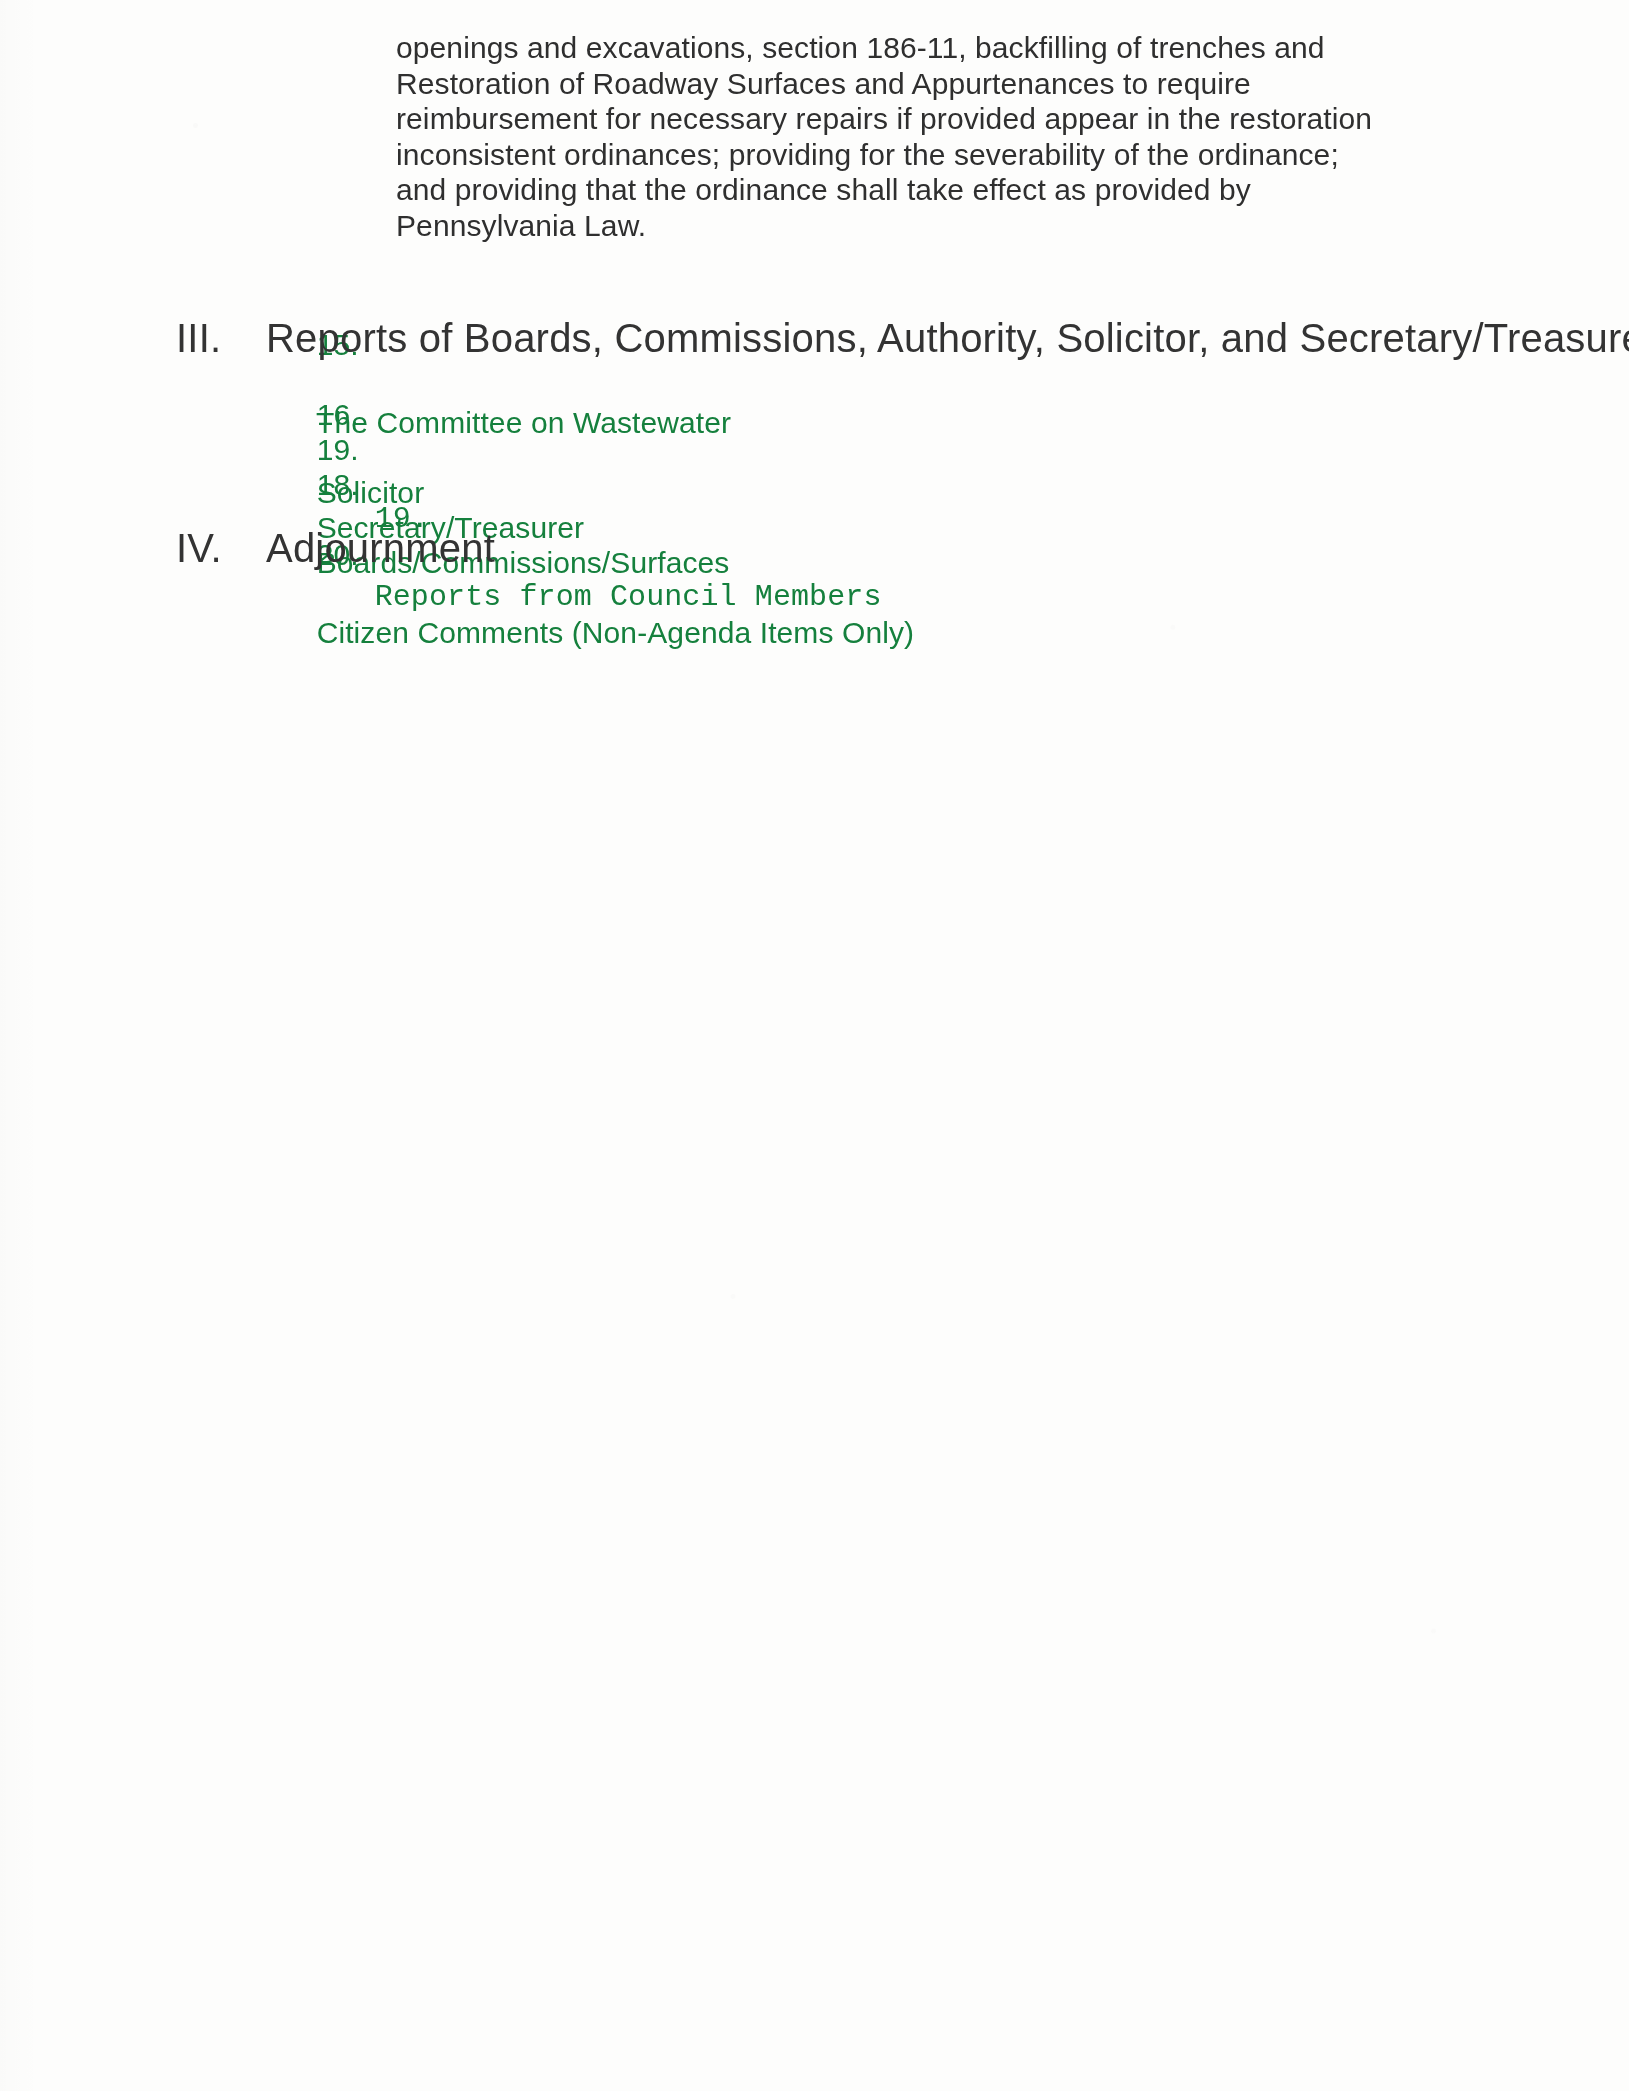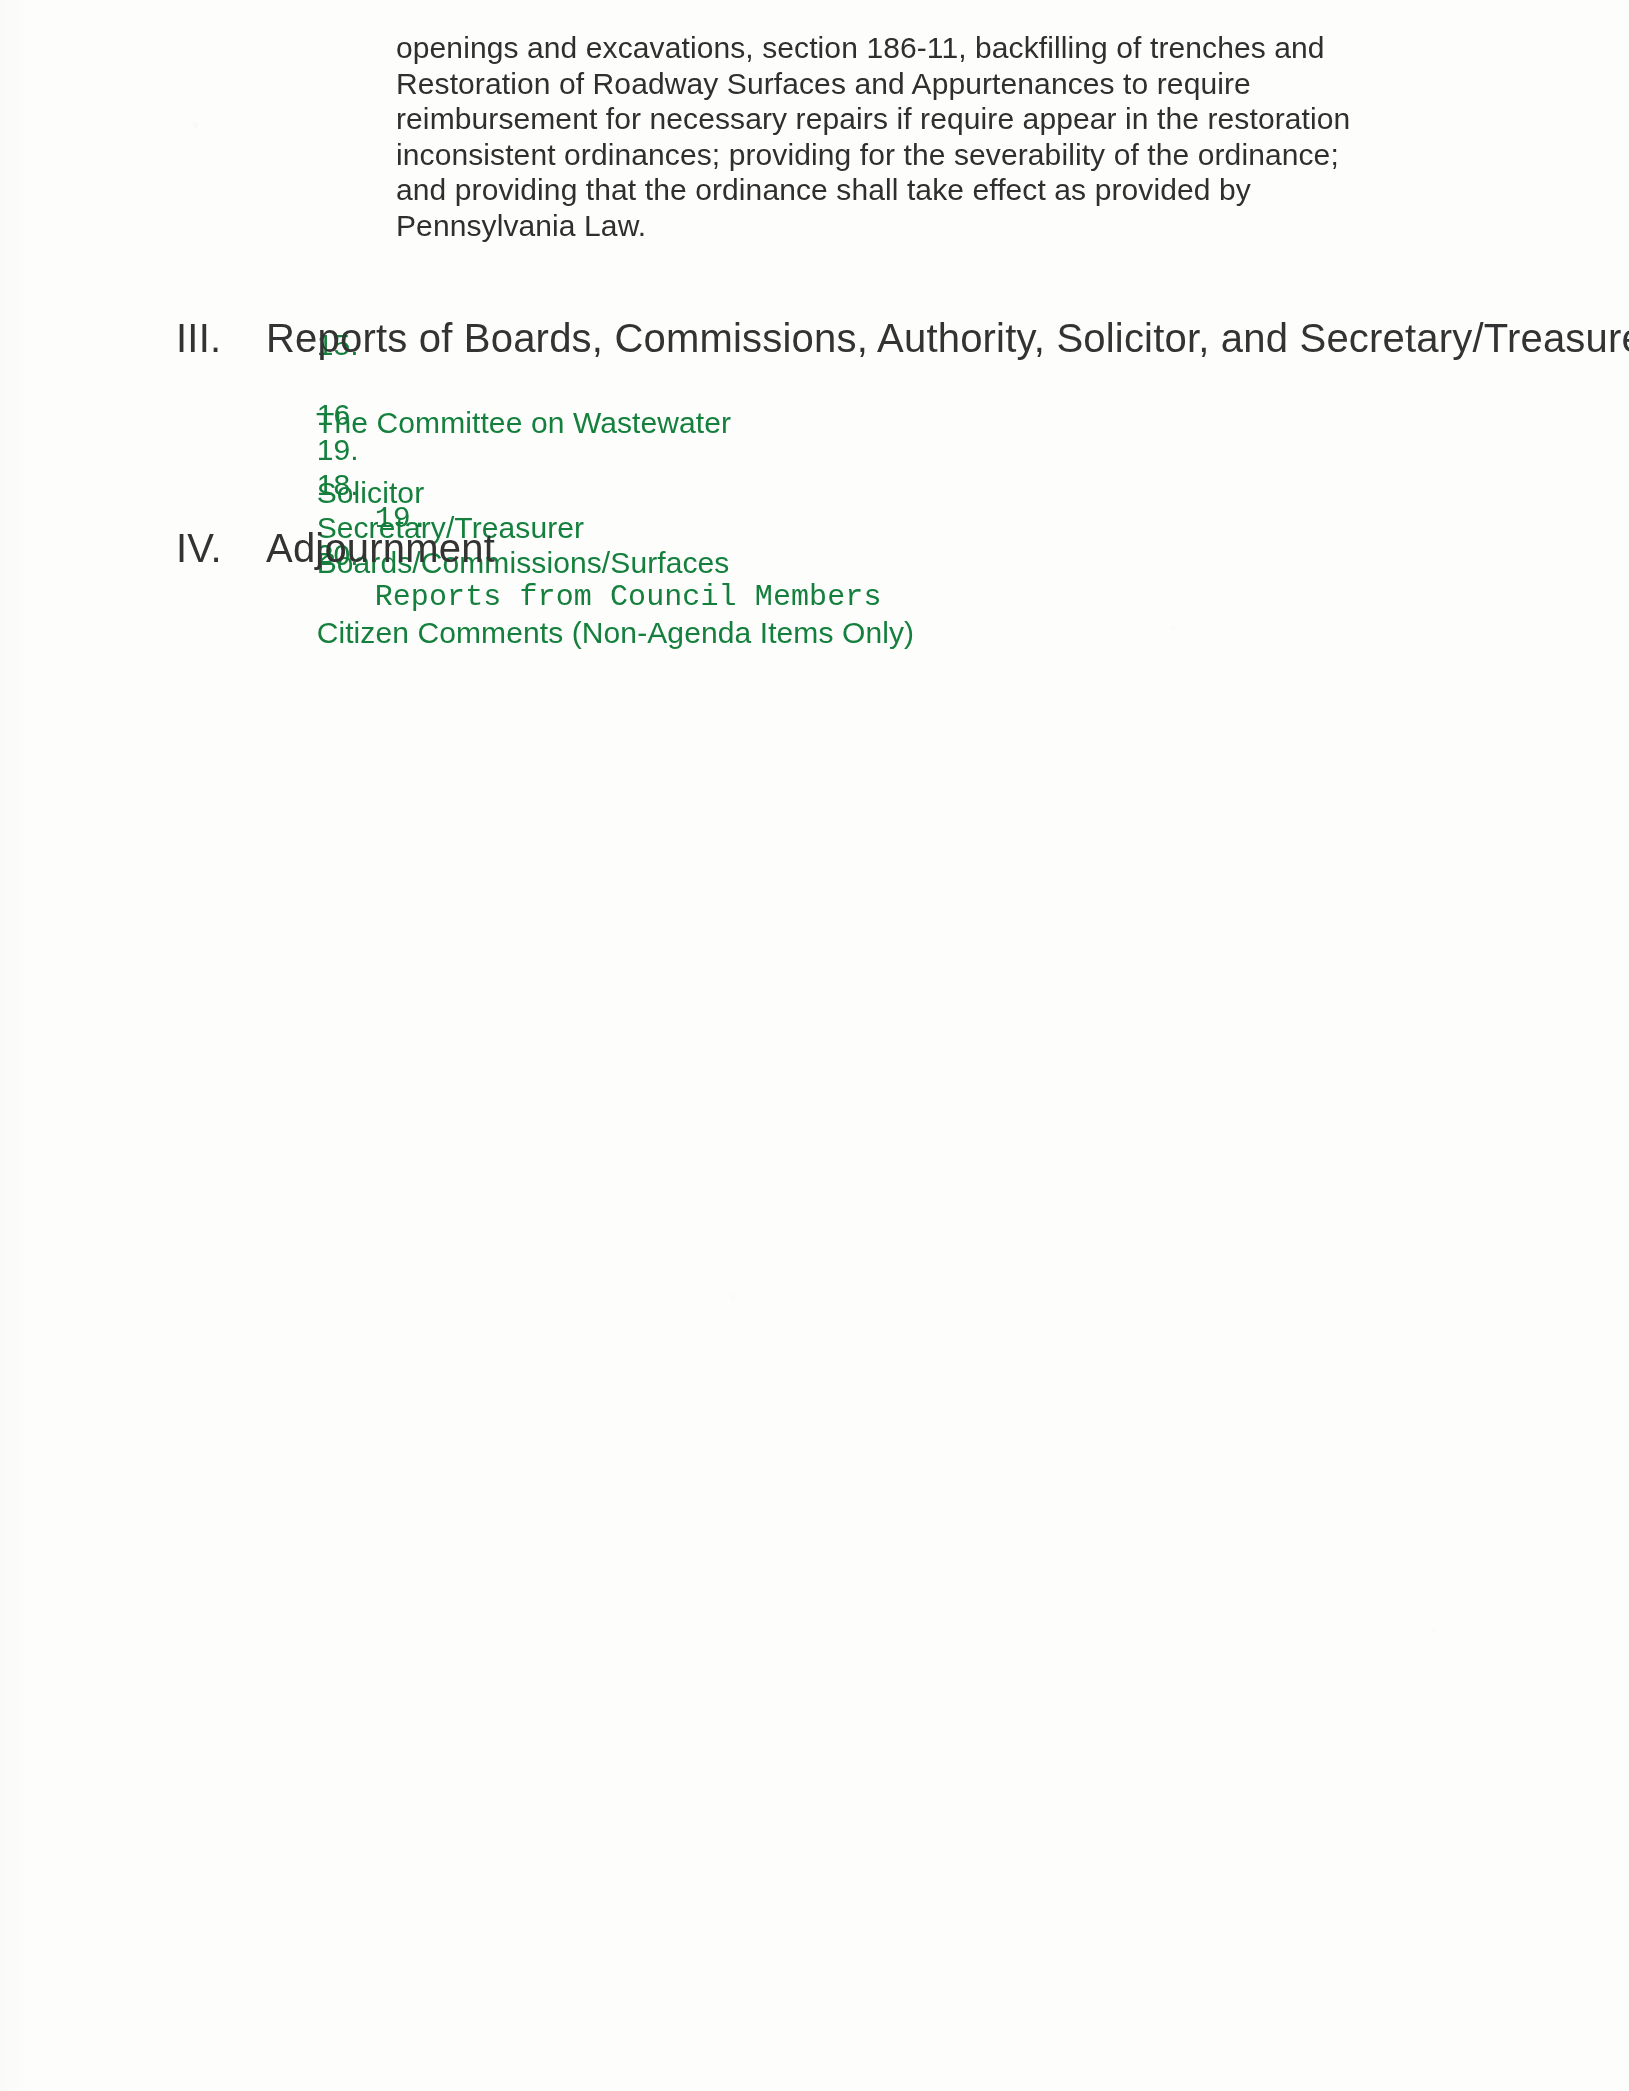--- a/index.html
+++ b/index.html
@@ -88,21 +88,21 @@
 <body>
 
 <div class="page">
   <div class="scan-tone"></div>
 
   <div class="content">
 
     <div class="para-block">
       <div>openings and excavations, section 186-11, backfilling of trenches and</div>
       <div>Restoration of Roadway Surfaces and Appurtenances to require</div>
-      <div>reimbursement for necessary repairs if require appear in the restoration</div>
+      <div>reimbursement for necessary repairs if provided appear in the restoration</div>
       <div>inconsistent ordinances; providing for the severability of the ordinance;</div>
       <div>and providing that the ordinance shall take effect as provided by</div>
       <div>Pennsylvania Law.</div>
     </div>
 
     <div class="numbered" style="top:286px;">
       <span>15.</span>
       <span> </span>
       <span>The Committee on Wastewater</span>
     </div>

